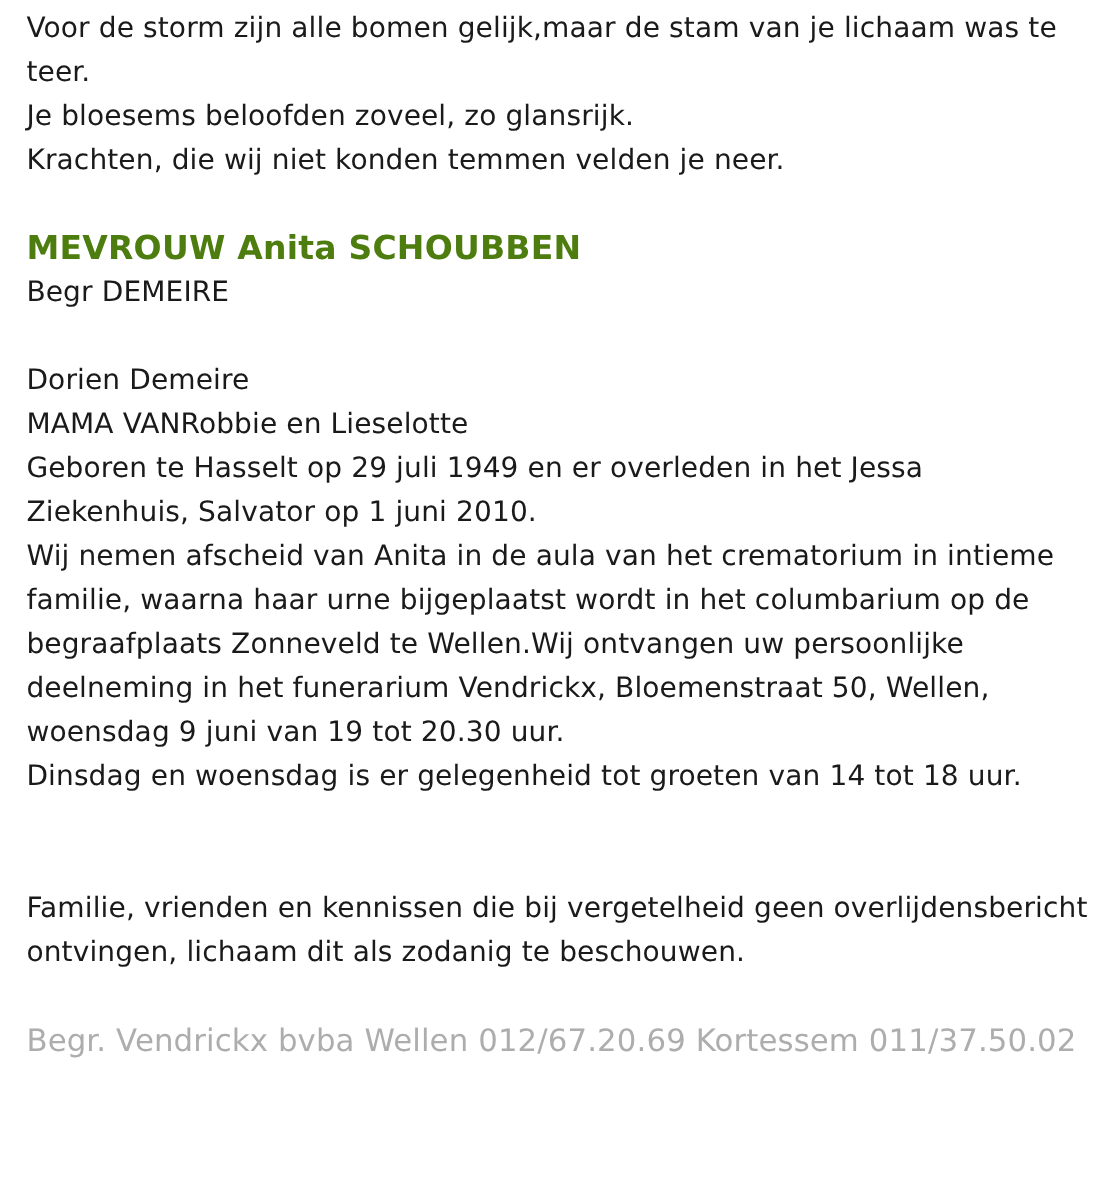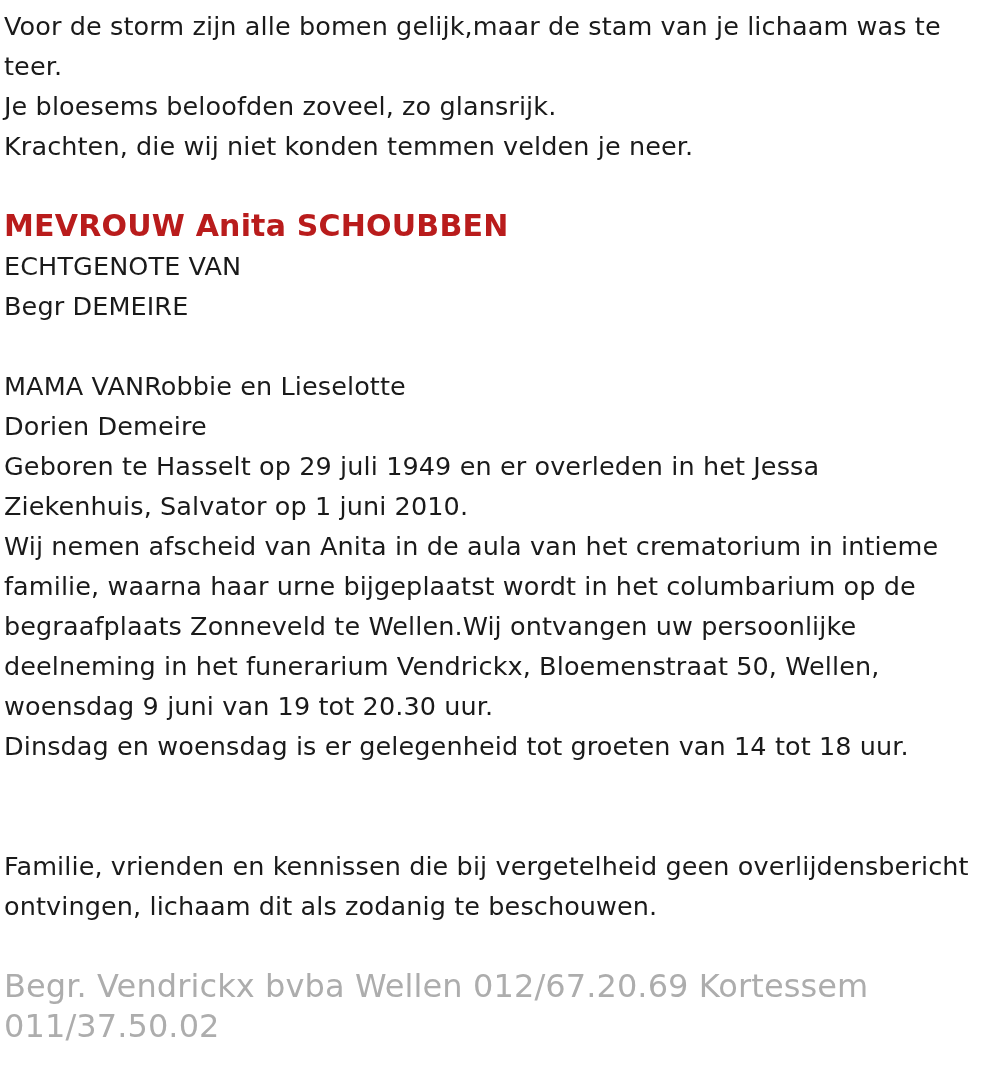--- a/index.html
+++ b/index.html
@@ -13,21 +13,21 @@
     height: 1070px;
     font-family: "DejaVu Sans", "Liberation Sans", sans-serif;
     color: #1a1a1a;
     overflow: hidden;
   }
 
   .notice {
     box-sizing: border-box;
     width: 1000px;
     height: 1070px;
-    padding: 6px 8px 0 4px;
+    padding: 6px 8px 0 24px;
   }
 
   .line,
   .para {
     font-size: 25.5px;
     line-height: 40px;
     color: #1a1a1a;
     letter-spacing: 0.1px;
     white-space: pre-wrap;
     word-wrap: break-word;
@@ -37,25 +37,25 @@
     height: 40px;
     line-height: 40px;
     font-size: 25.5px;
   }
 
   .deceased-name {
     font-size: 30px;
     line-height: 40px;
     font-weight: bold;
     letter-spacing: 0.2px;
-    color: #b91c1c;
+    color: #4d7c0f;
   }
 
   .footer-line {
-    font-size: 32px;
+    font-size: 28px;
     line-height: 40px;
     color: #adadad;
     letter-spacing: 0.1px;
   }
 
   .block {
     margin: 0;
     padding: 0;
   }
 </style>
@@ -67,29 +67,28 @@
   <div class="block">
     <div class="para">Voor de storm zijn alle bomen gelijk,maar de stam van je lichaam was te teer.</div>
     <div class="line">Je bloesems beloofden zoveel, zo glansrijk.</div>
     <div class="line">Krachten, die wij niet konden temmen velden je neer.</div>
   </div>
 
   <div class="spacer">&nbsp;</div>
 
   <div class="block">
     <div class="deceased-name">MEVROUW Anita SCHOUBBEN</div>
-    <div class="line">ECHTGENOTE VAN</div>
     <div class="line">Begr DEMEIRE</div>
   </div>
 
   <div class="spacer">&nbsp;</div>
 
   <div class="block">
+    <div class="line">Dorien Demeire</div>
     <div class="line">MAMA VANRobbie en Lieselotte</div>
-    <div class="line">Dorien Demeire</div>
   </div>
 
   <div class="block">
     <div class="line">Geboren te Hasselt op 29 juli 1949 en er overleden in het Jessa</div>
     <div class="line">Ziekenhuis, Salvator op 1 juni 2010.</div>
   </div>
 
   <div class="block">
     <div class="para">Wij nemen afscheid van Anita in de aula van het crematorium in intieme familie, waarna haar urne bijgeplaatst wordt in het columbarium op de begraafplaats Zonneveld te Wellen.Wij ontvangen uw persoonlijke deelneming in het funerarium Vendrickx, Bloemenstraat 50, Wellen, woensdag 9 juni van 19 tot 20.30 uur.</div>
     <div class="line">Dinsdag en woensdag is er gelegenheid tot groeten van 14 tot 18 uur.</div>

